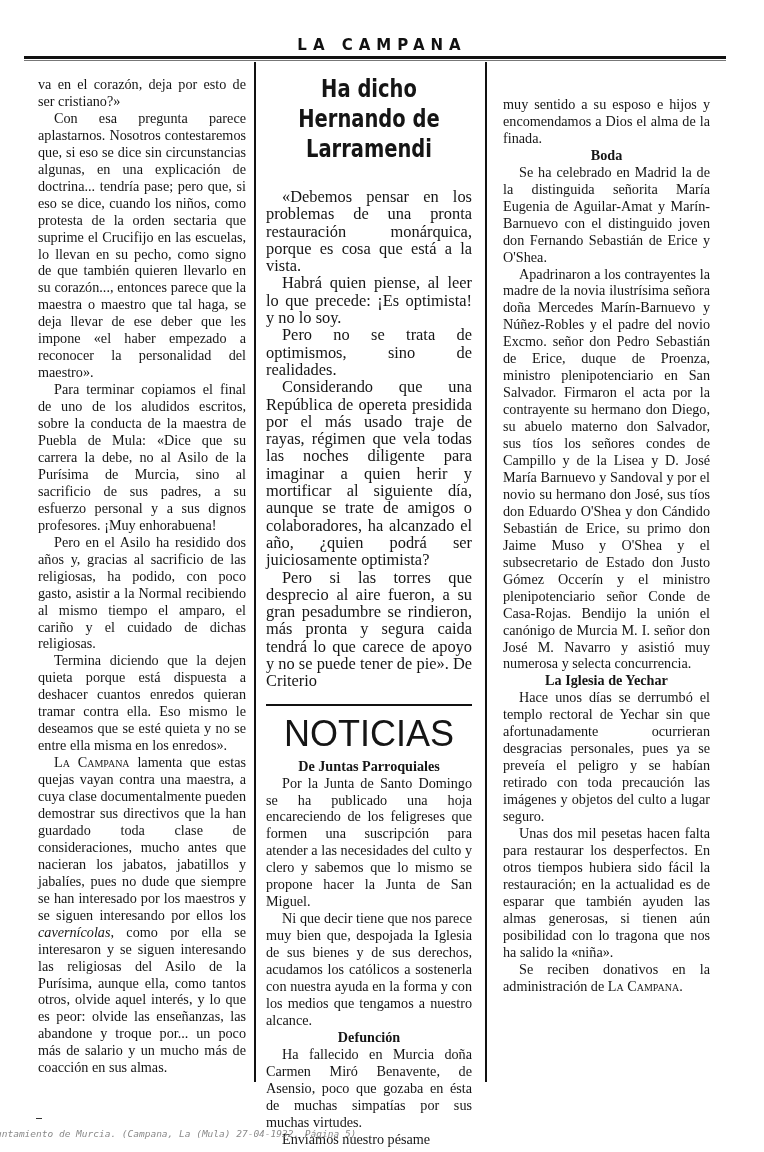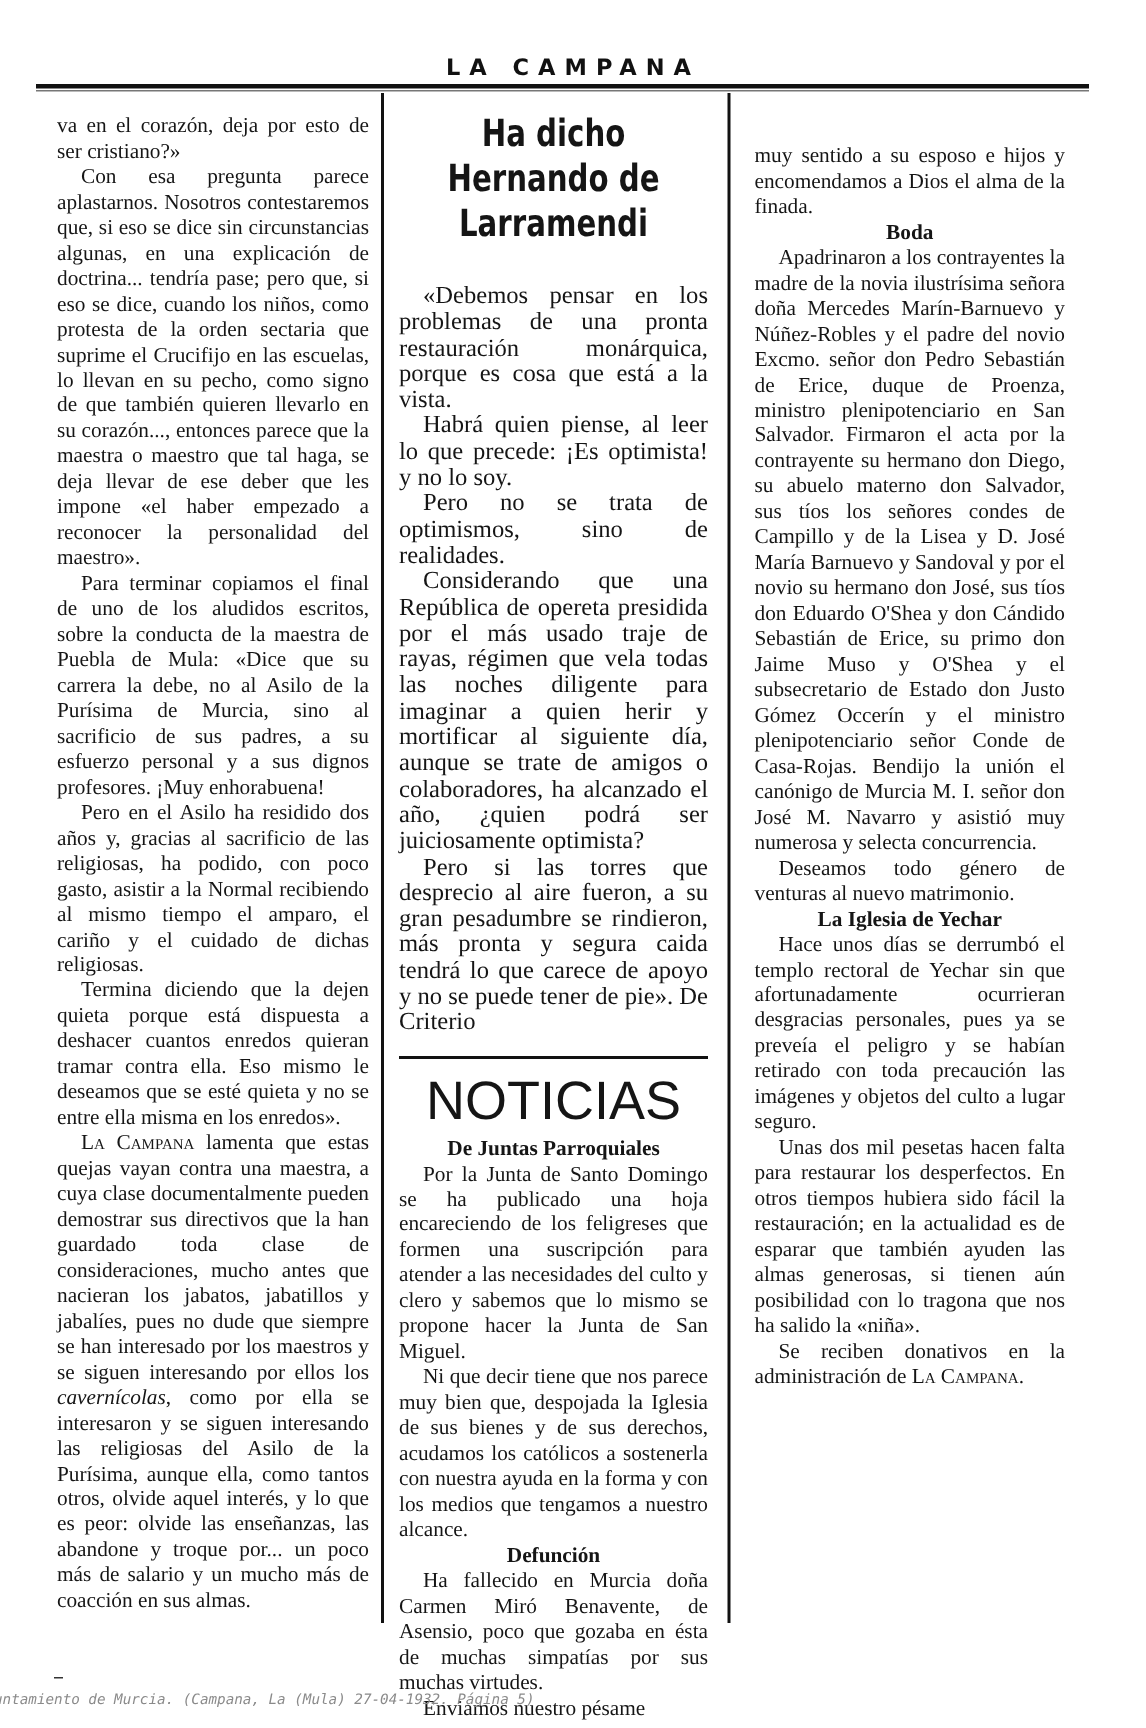--- a/index.html
+++ b/index.html
@@ -75,22 +75,22 @@
     <p class="indent">Por la Junta de Santo Domingo se ha publicado una hoja encareciendo de los feligreses que formen una suscripción para atender a las necesidades del culto y clero y sabemos que lo mismo se propone hacer la Junta de San Miguel.</p>
     <p class="indent">Ni que decir tiene que nos parece muy bien que, despojada la Iglesia de sus bienes y de sus derechos, acudamos los católicos a sostenerla con nuestra ayuda en la forma y con los medios que tengamos a nuestro alcance.</p>
     <p class="subhead">Defunción</p>
     <p class="indent">Ha fallecido en Murcia doña Carmen Miró Benavente, de Asensio, poco que gozaba en ésta de muchas simpatías por sus muchas virtudes.</p>
     <p class="indent">Enviamos nuestro pésame</p>
   </div>
 
   <div class="col" style="left:503px; top:76px; width:207px;margin-top:20px;">
     <p>muy sentido a su esposo e hijos y encomendamos a Dios el alma de la finada.</p>
     <p class="subhead">Boda</p>
+    <p class="indent">Se ha celebrado en Madrid la de la distinguida señorita María Eugenia de Aguilar-Amat y Marín-Barnuevo con el distinguido joven don Fernando Sebastián de Erice y O'Shea.</p>
     <p class="indent">Apadrinaron a los contrayentes la madre de la novia ilustrísima señora doña Mercedes Marín-Barnuevo y Núñez-Robles y el padre del novio Excmo. señor don Pedro Sebastián de Erice, duque de Proenza, ministro plenipotenciario en San Salvador. Firmaron el acta por la contrayente su hermano don Diego, su abuelo materno don Salvador, sus tíos los señores condes de Campillo y de la Lisea y D. José María Barnuevo y Sandoval y por el novio su hermano don José, sus tíos don Eduardo O'Shea y don Cándido Sebastián de Erice, su primo don Jaime Muso y O'Shea y el subsecretario de Estado don Justo Gómez Occerín y el ministro plenipotenciario señor Conde de Casa-Rojas. Bendijo la unión el canónigo de Murcia M. I. señor don José M. Navarro y asistió muy numerosa y selecta concurrencia.</p>
-    <p class="indent">Deseamos todo género de venturas al nuevo matrimonio.</p>
     <p class="subhead">La Iglesia de Yechar</p>
     <p class="indent">Hace unos días se derrumbó el templo rectoral de Yechar sin que afortunadamente ocurrieran desgracias personales, pues ya se preveía el peligro y se habían retirado con toda precaución las imágenes y objetos del culto a lugar seguro.</p>
     <p class="indent">Unas dos mil pesetas hacen falta para restaurar los desperfectos. En otros tiempos hubiera sido fácil la restauración; en la actualidad es de esparar que también ayuden las almas generosas, si tienen aún posibilidad con lo tragona que nos ha salido la «niña».</p>
     <p class="indent"><span>Se reciben donativos en la administración de </span><span class="sc">La Campana</span><span>.</span></p>
   </div>
 
   <div class="dash"></div>
   <div class="footer">untamiento de Murcia. (Campana, La (Mula) 27-04-1932. Página 5)</div>
 </div>
 

